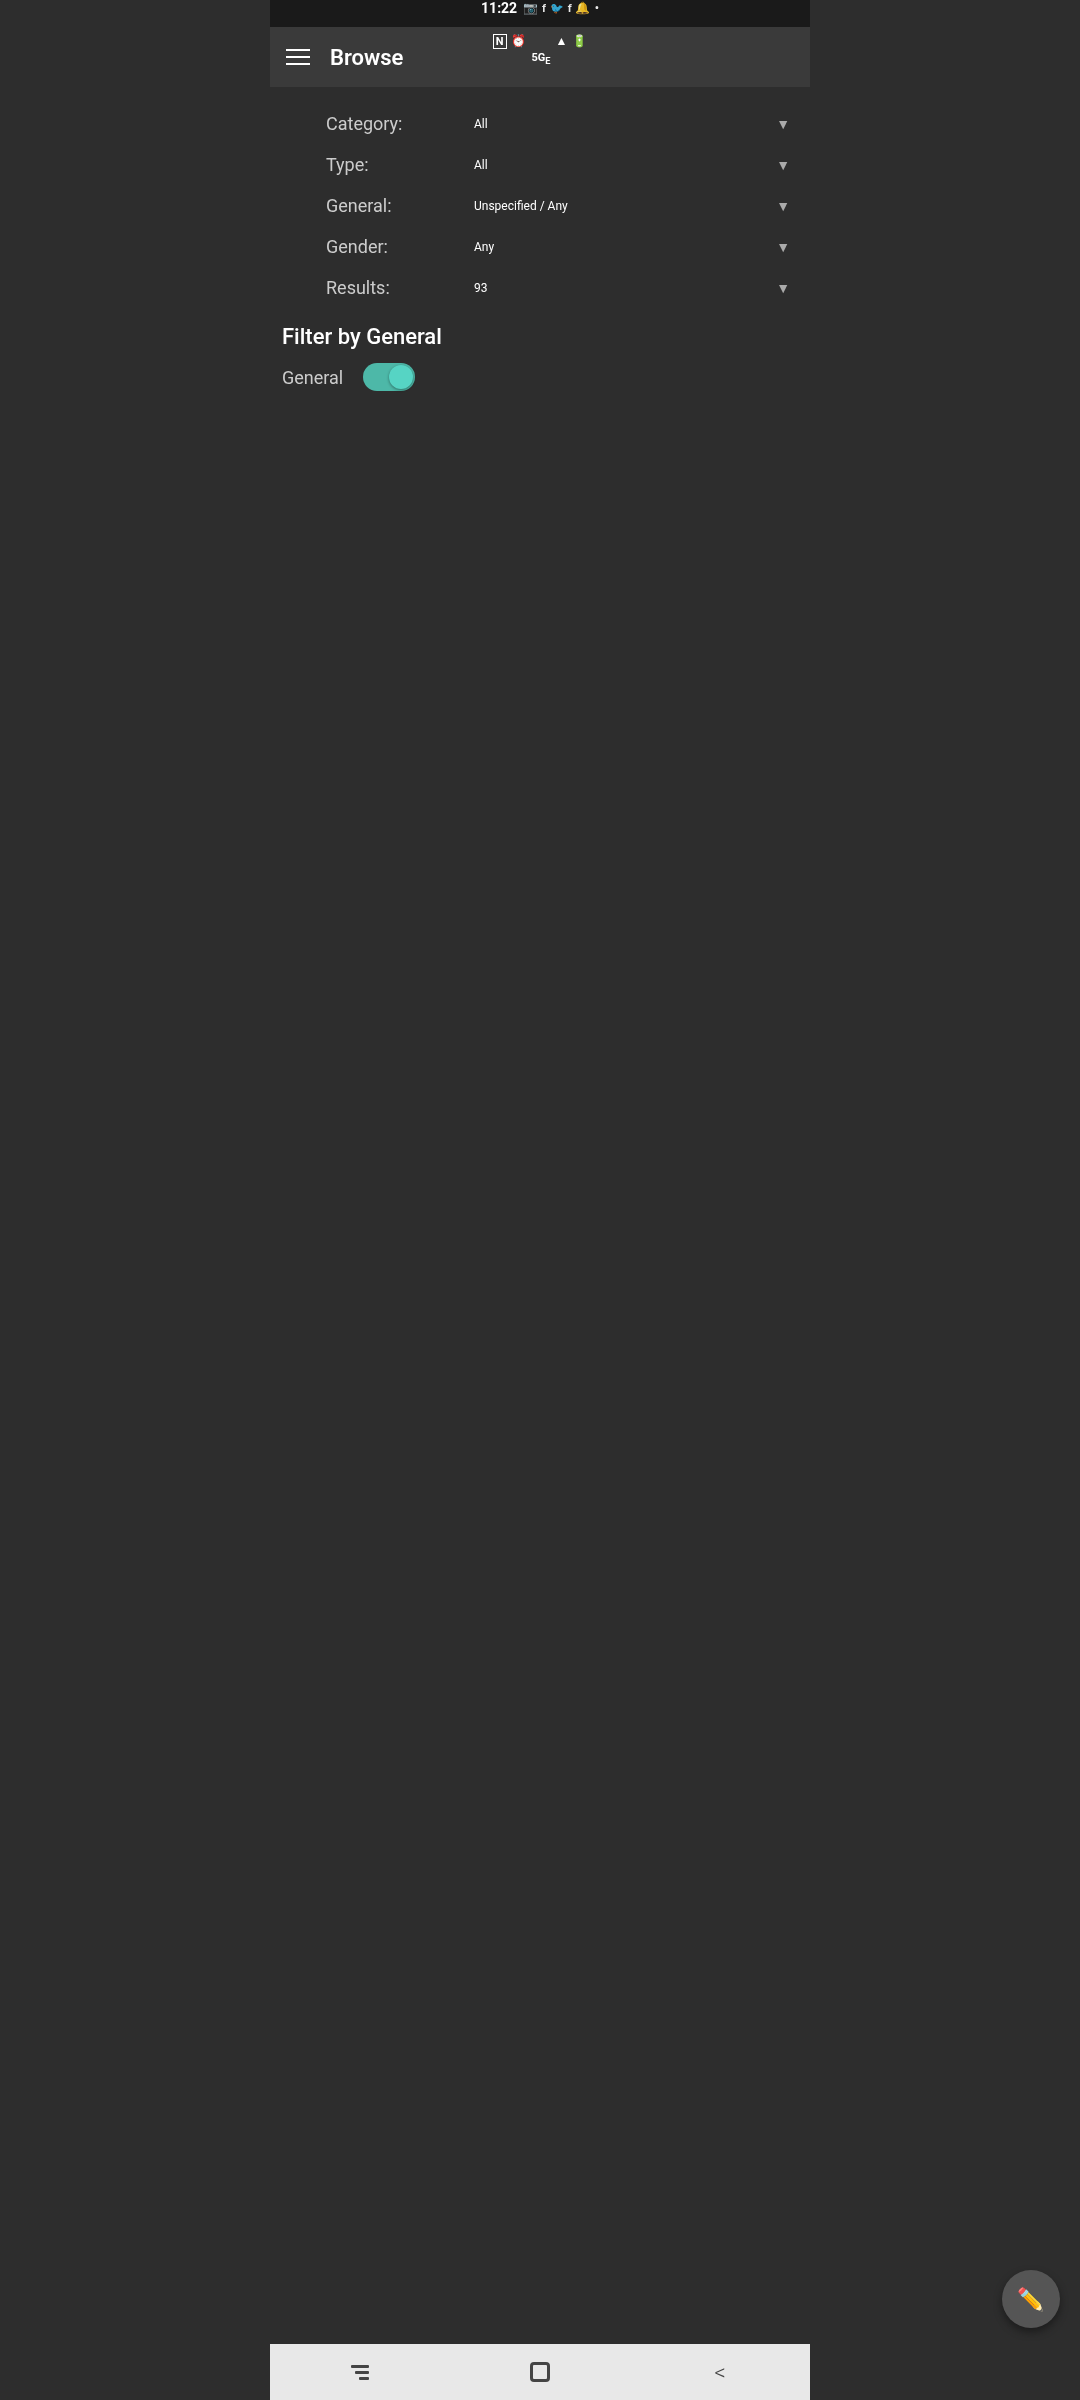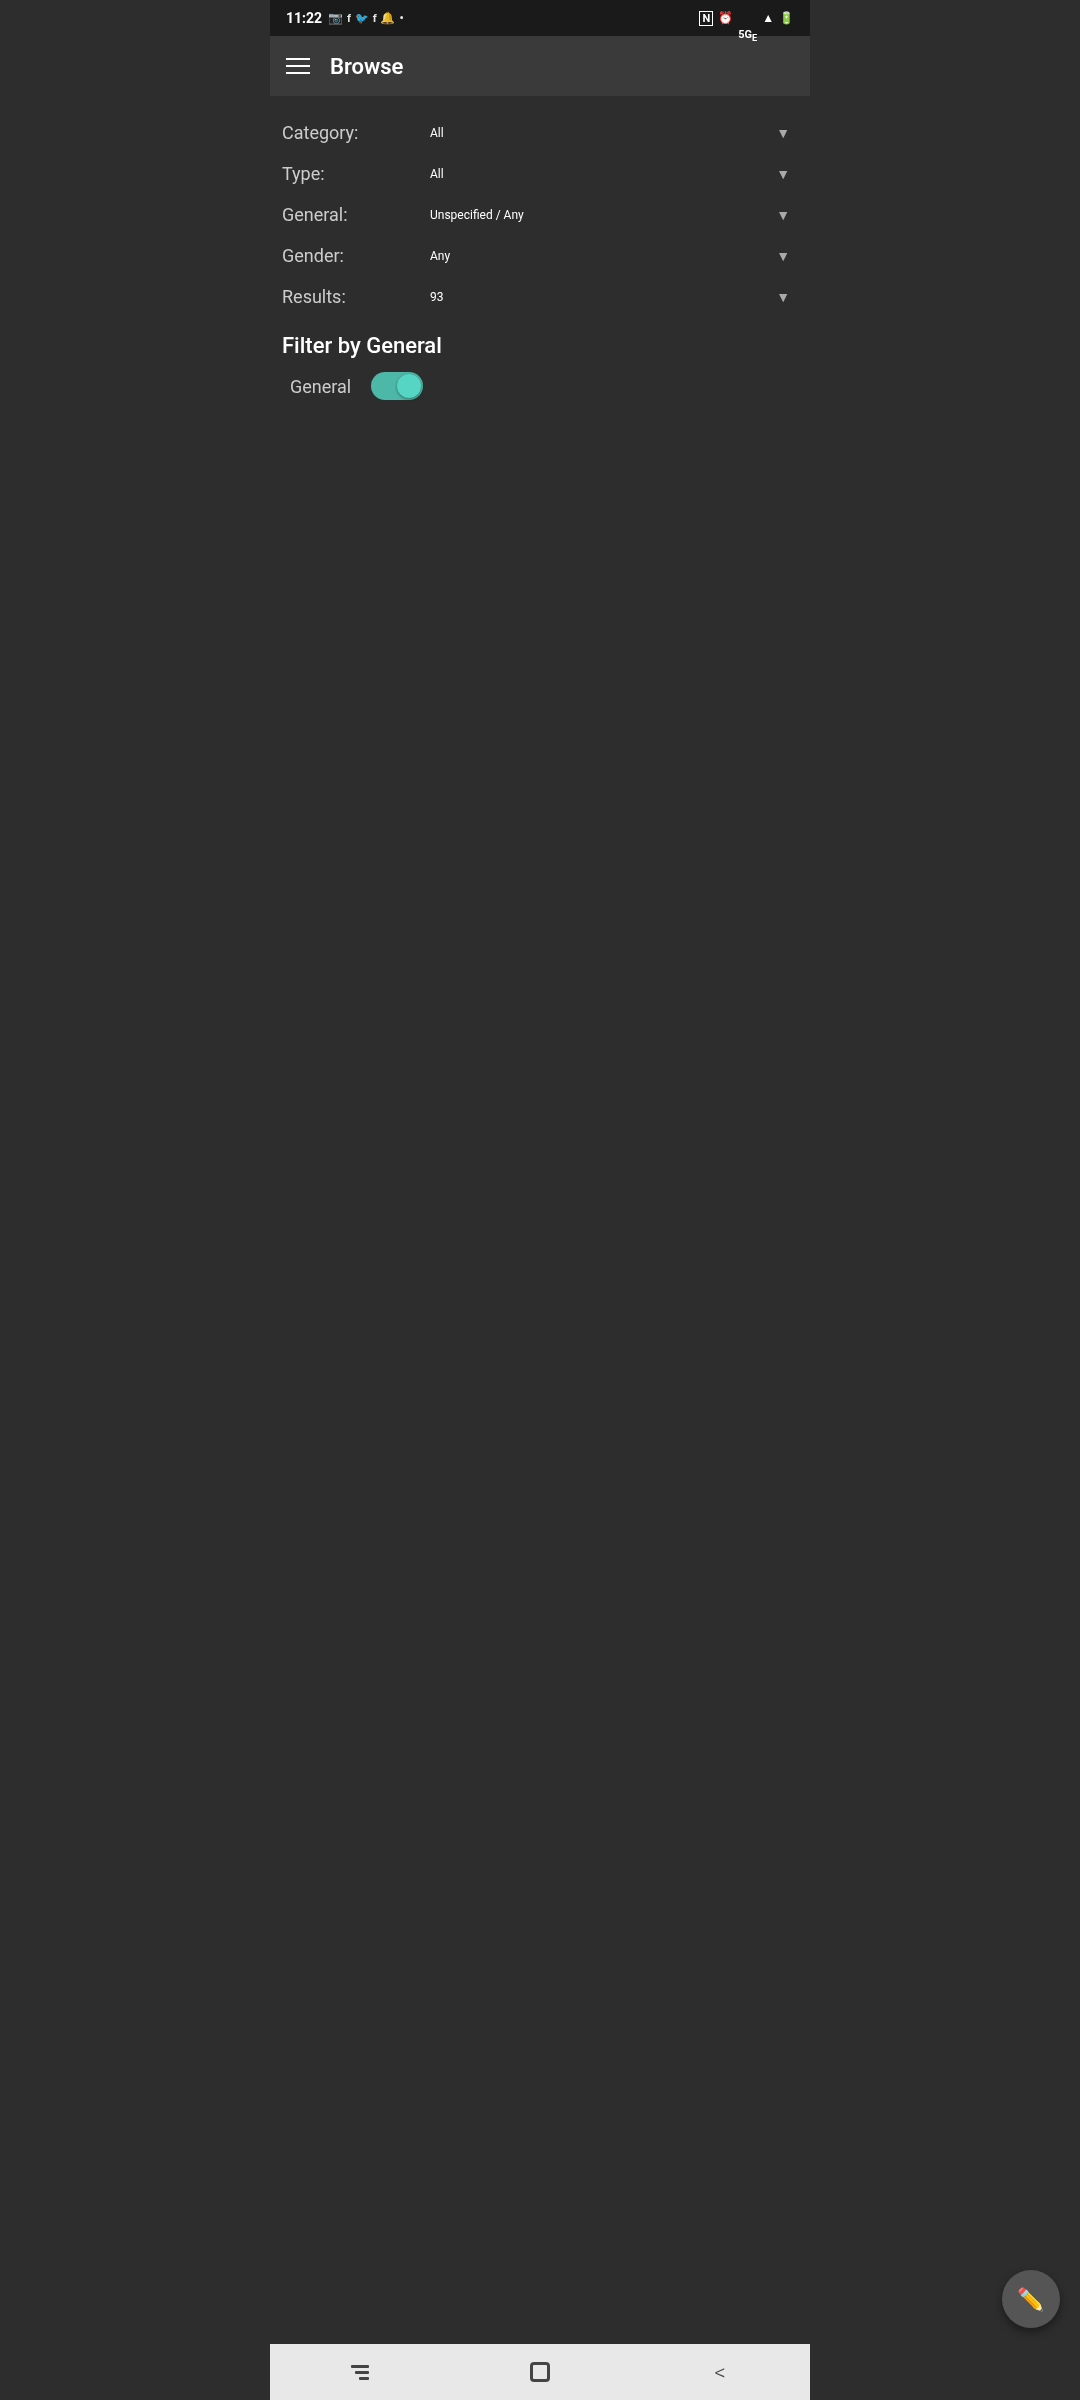--- a/index.html
+++ b/index.html
@@ -17,27 +17,28 @@
       max-width: 540px;
       margin: 0 auto;
       min-height: 100vh;
       position: relative;
       overflow-x: hidden;
     }
 
     
     .status-bar {
       background-color: #1a1a1a;
-      height: 36px;
+      height: 27px;
       display: flex;
       align-items: center;
       justify-content: space-between;
       padding: 0 16px;
       font-size: 13px;
       font-weight: 600;
+      flex-direction: column;
     }
 
     .status-left {
       display: flex;
       align-items: center;
       gap: 6px;
     }
 
     .status-time {
       font-size: 14px;
@@ -103,20 +104,21 @@
       color: #ffffff;
       margin-bottom: 16px;
     }
 
     
     .options-container {
       display: grid;
       grid-template-columns: 140px 1fr;
       gap: 0;
       margin-bottom: 16px;
+      margin-left: 44px;
     }
 
     .option-row {
       display: contents;
     }
 
     .option-label {
       font-size: 18px;
       color: #cccccc;
       padding: 10px 0;
@@ -181,21 +183,20 @@
 
     .filter-row {
       display: flex;
       align-items: center;
       gap: 20px;
     }
 
     .filter-label {
       font-size: 18px;
       color: #cccccc;
-      margin-left: 8px;
     }
 
     
     .toggle-container {
       position: relative;
       width: 52px;
       height: 28px;
       cursor: pointer;
     }
 

